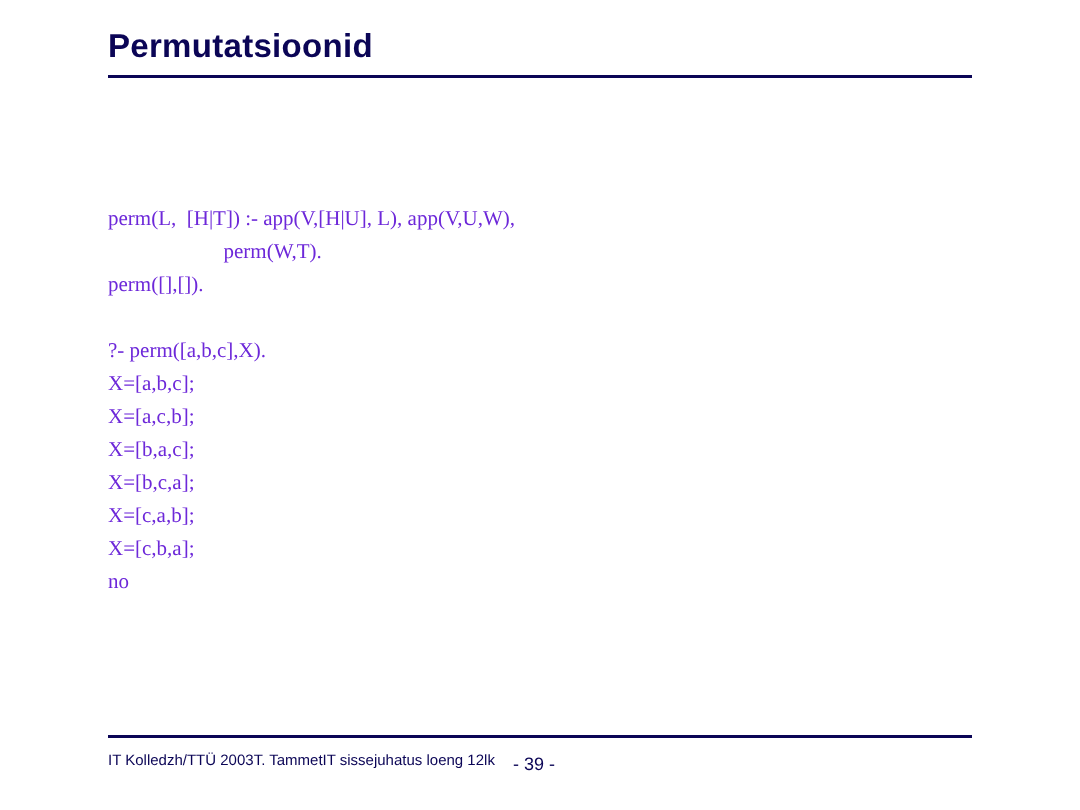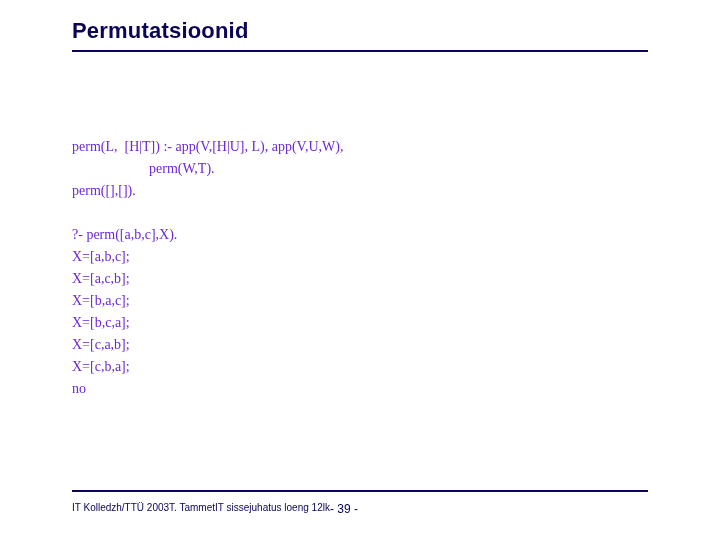--- a/index.html
+++ b/index.html
@@ -59,21 +59,21 @@
     width: 576px;
     margin-bottom: 10px;
   }
   .footer-line {
     font-size: 10px;
     color: #0b0556;
     display: flex;
     align-items: flex-start;
   }
   .footer-line .spacer { flex: 1 1 auto; }
-  .footer-line .pager { font-size: 12px; }
+  .footer-line .pager { font-size: 12px; margin-left: 12px; }
 </style>
 </head>
 <body>
 
 <div class="slide">
 
   <div class="title-block">
     <div class="title">Permutatsioonid</div>
     <div class="title-rule"></div>
   </div>

